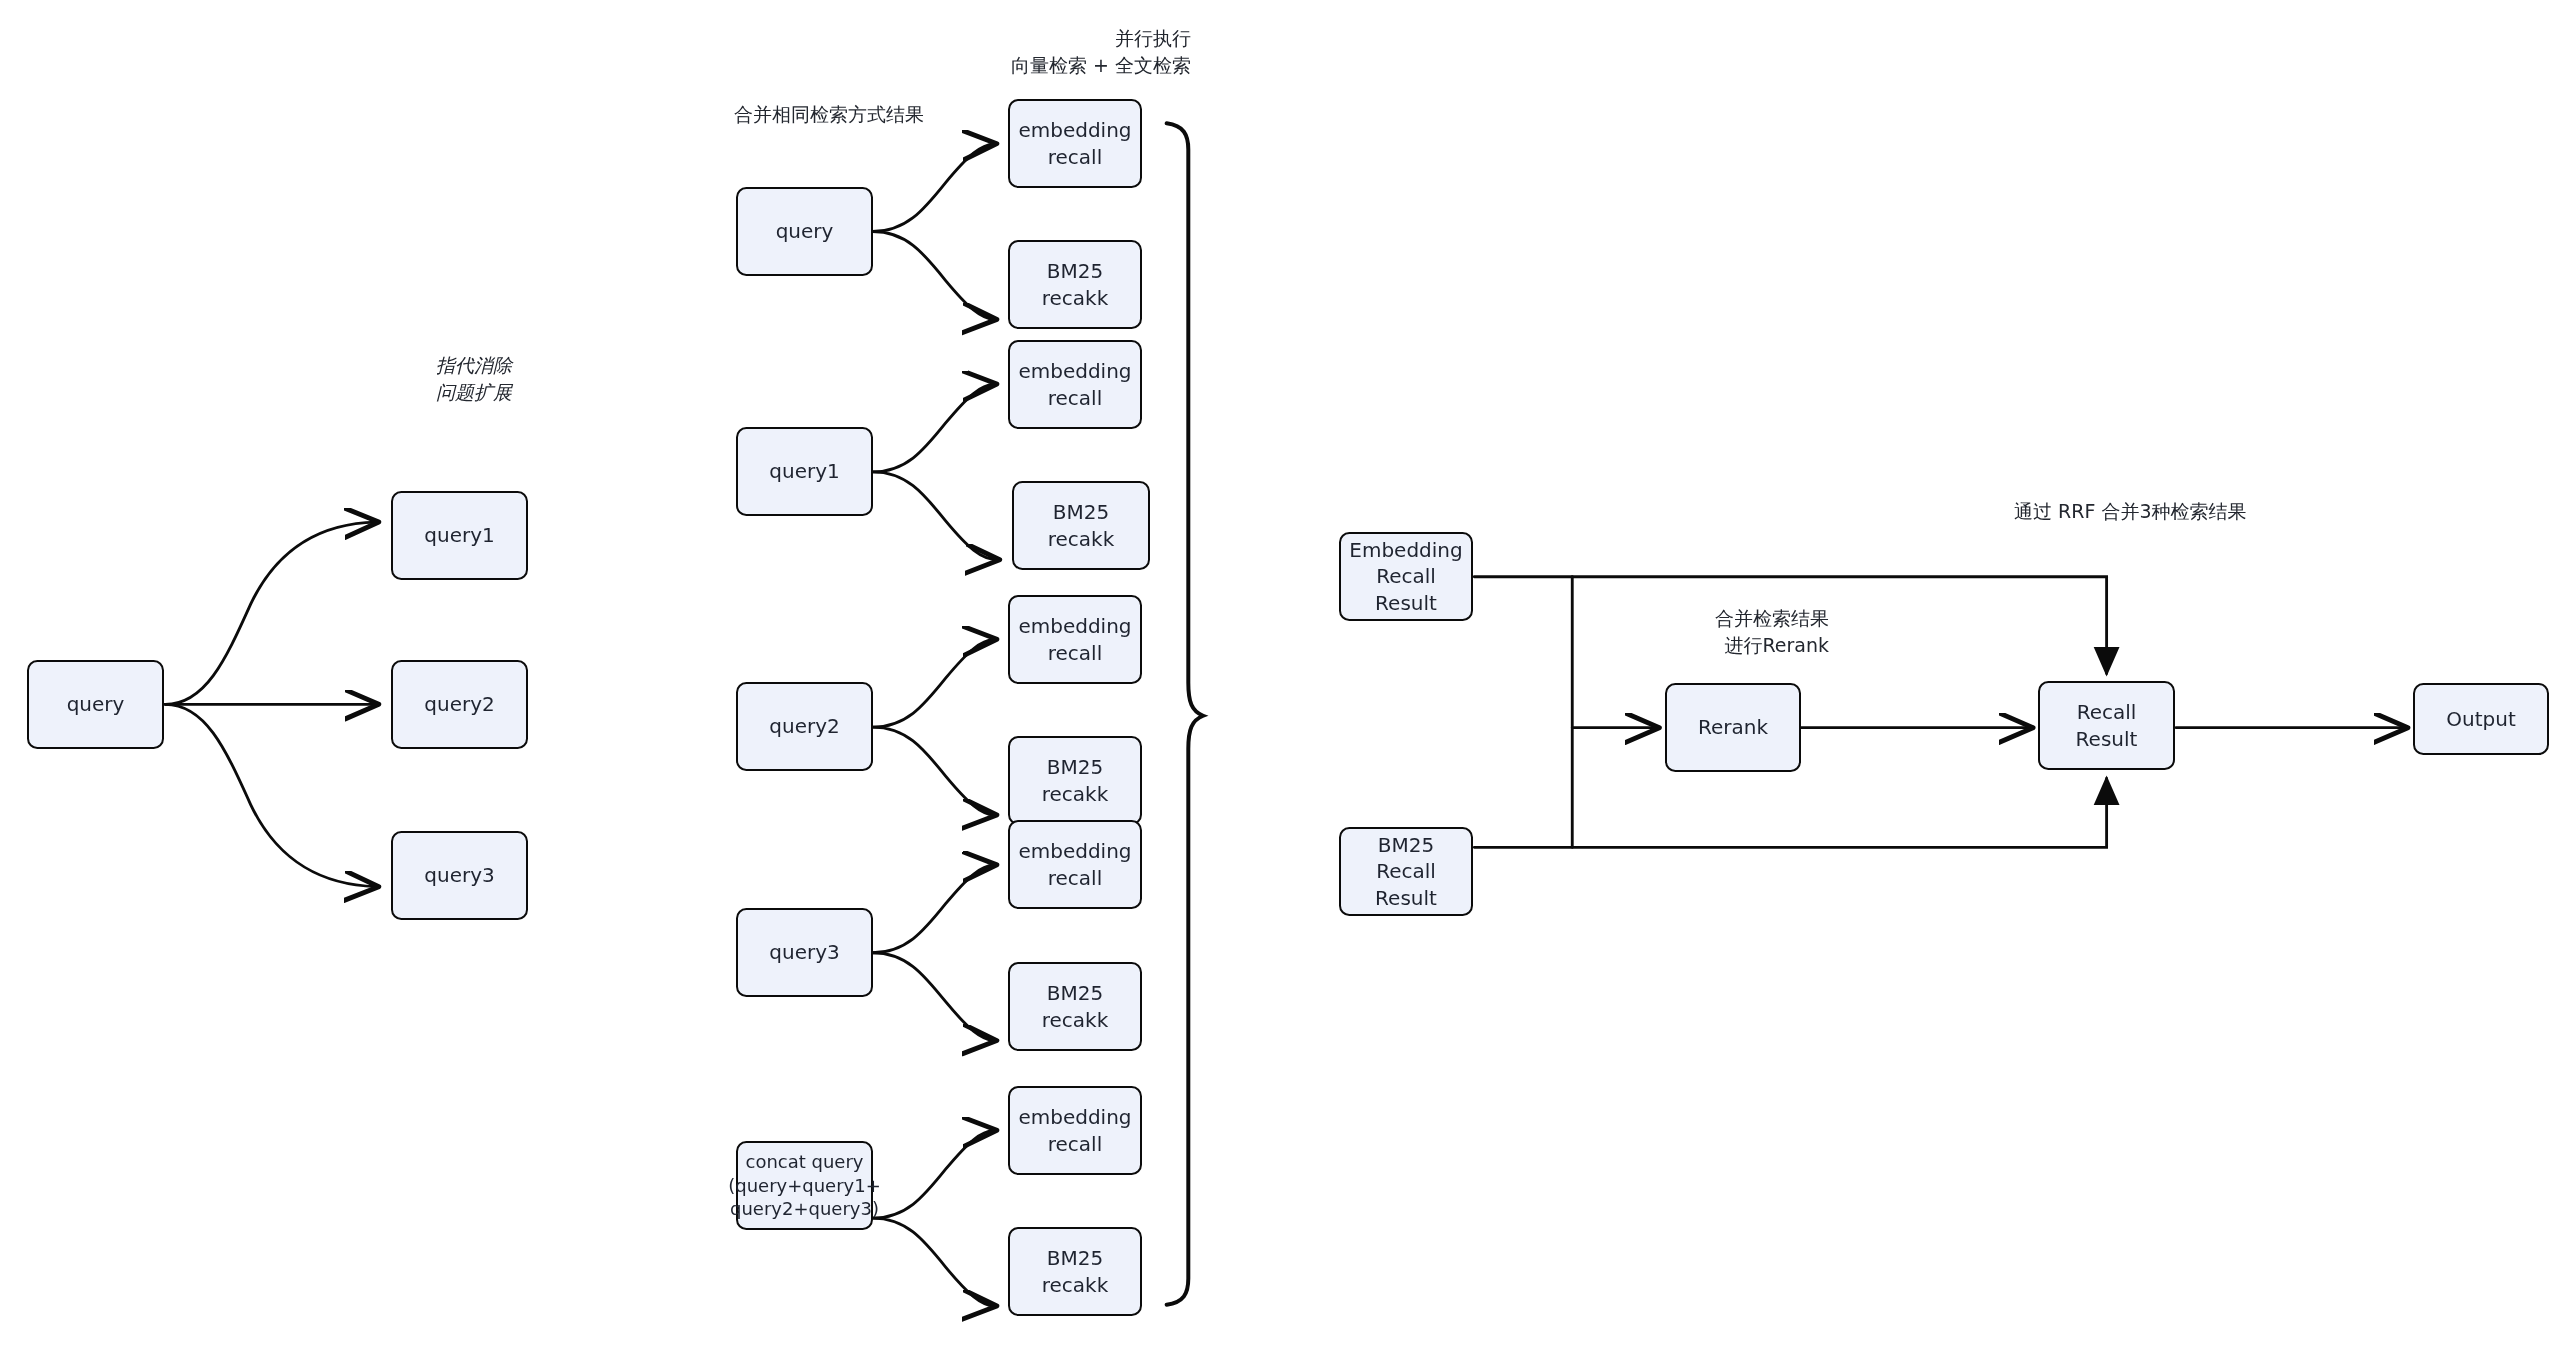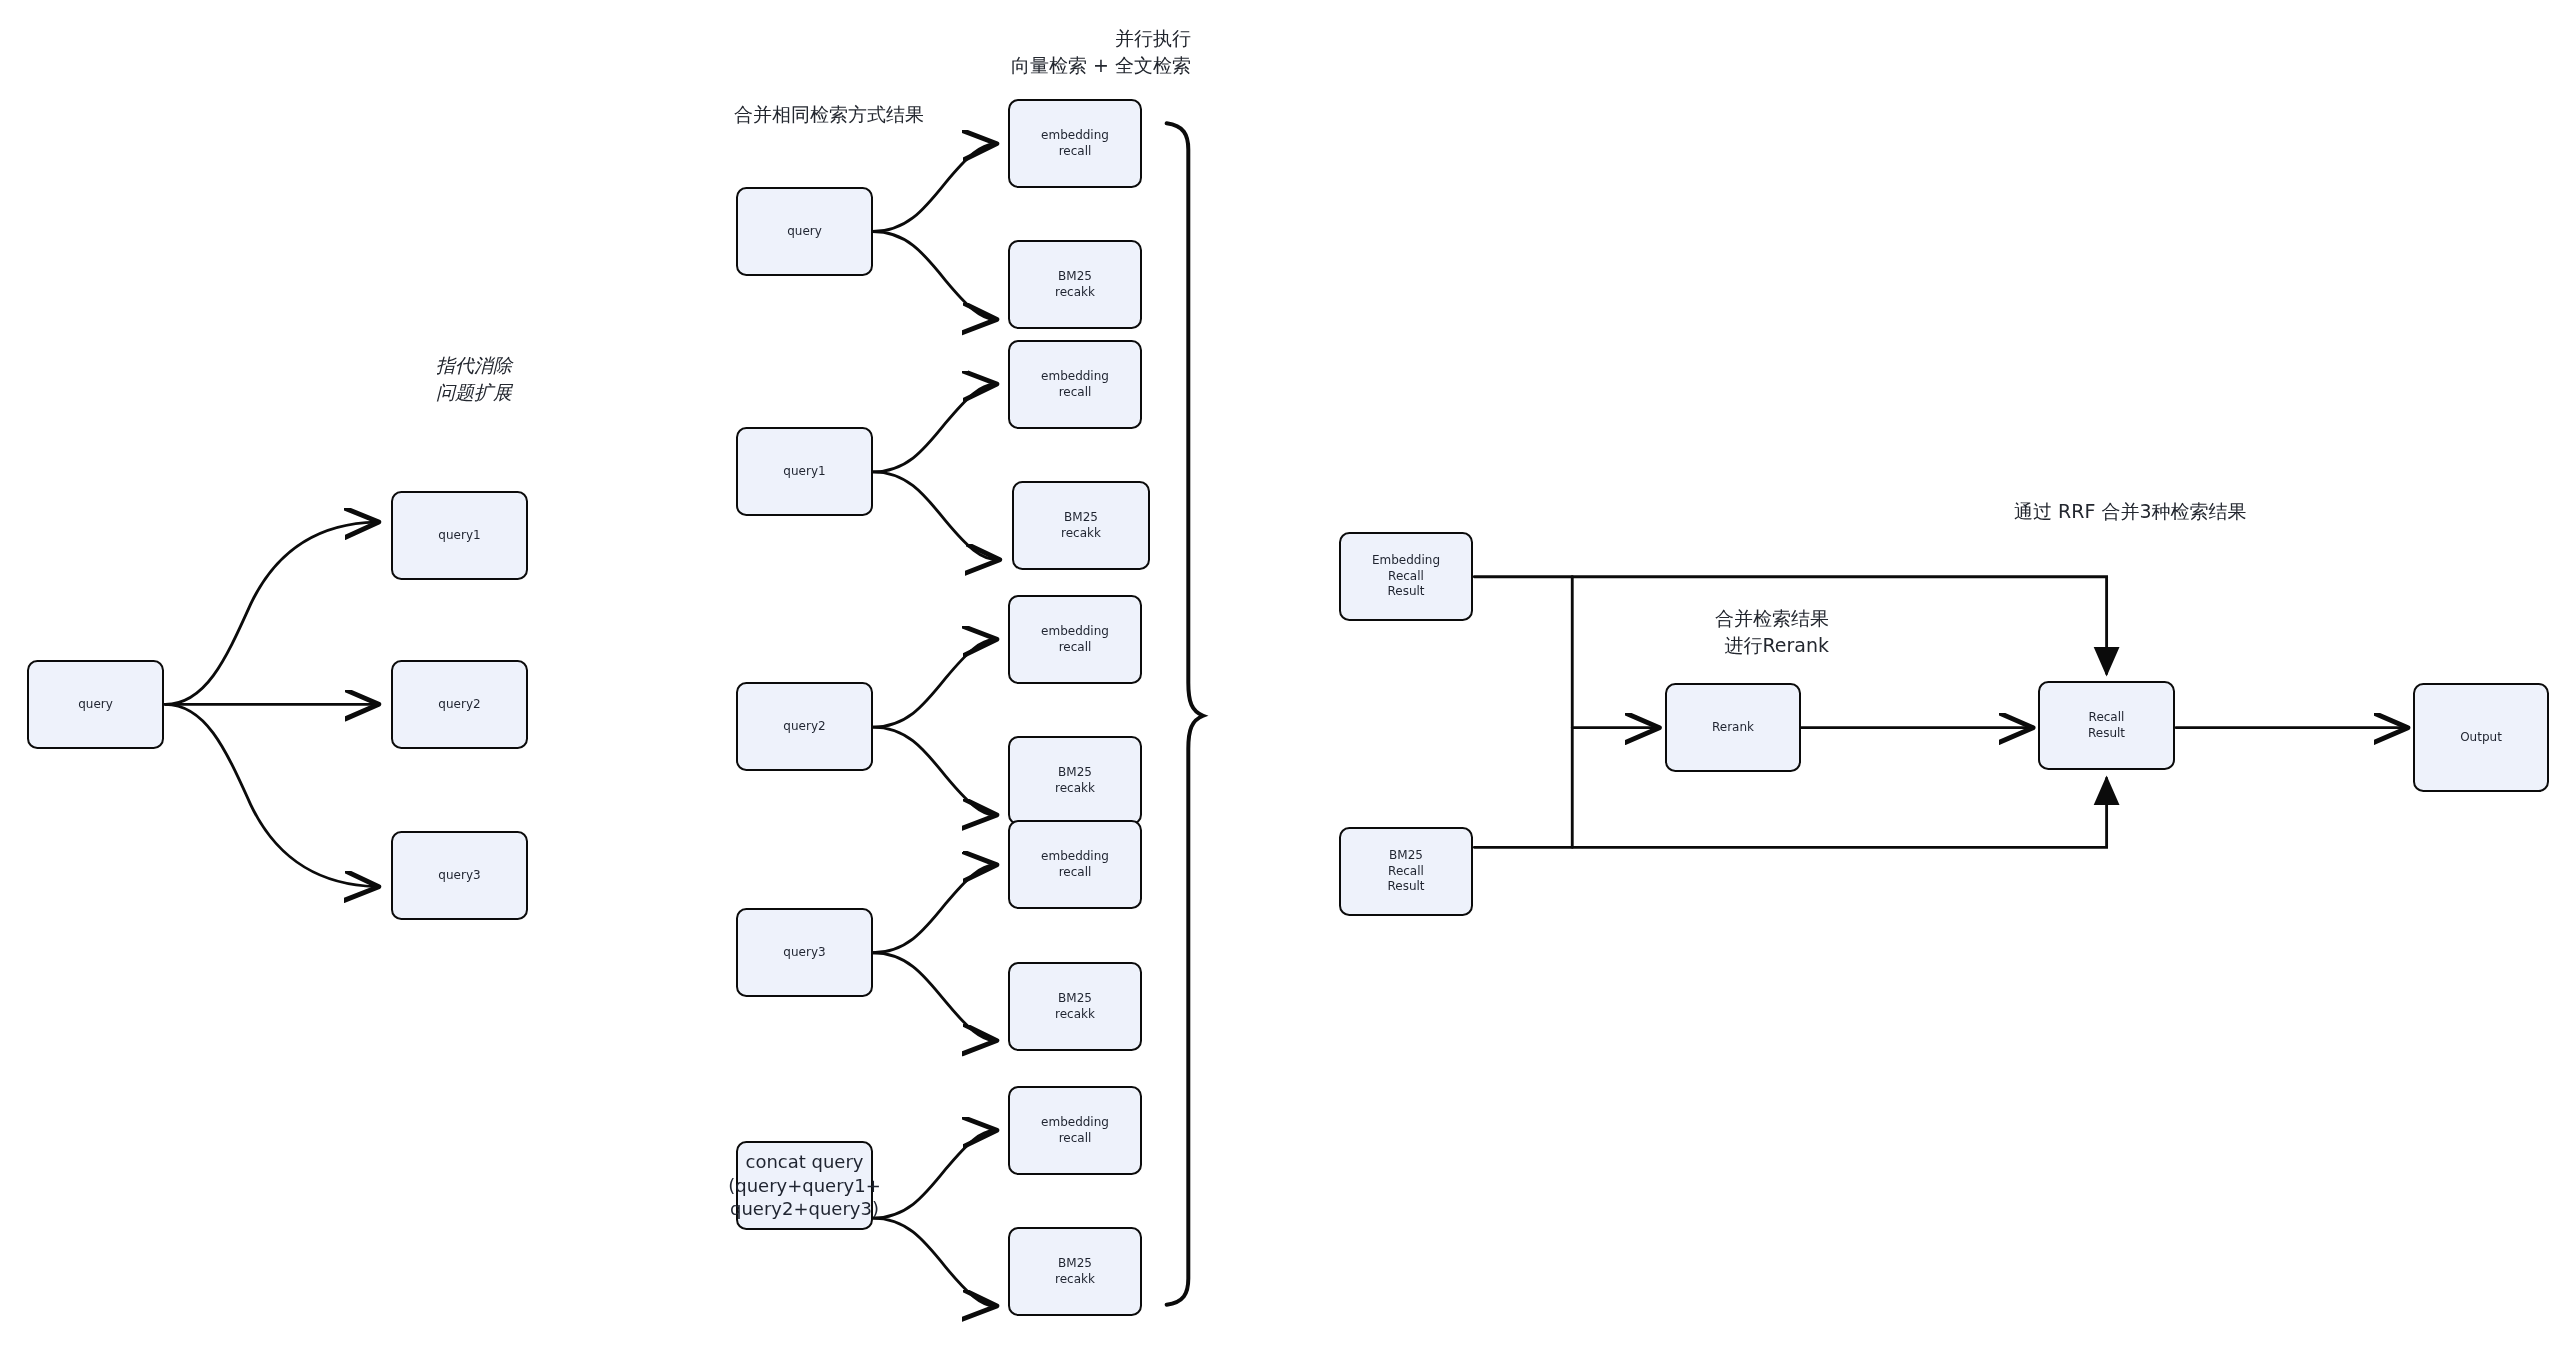--- a/index.html
+++ b/index.html
@@ -27,21 +27,21 @@
     background:#eef2fb;
     border:2.8px solid #0b0b0b;
     border-radius:10.3px;
     display:flex;
     align-items:center;
     justify-content:center;
     text-align:center;
     color:#1f2430;
     line-height:1.32;
     white-space:pre-line;
-    font-size:12px;
+    font-size:20px;
     padding:2.3px 4.6px;
   }
   .note{
     position:absolute;
     color:#23272f;
     font-size:19px;
     line-height:1.42;
     white-space:pre-line;
     text-align:left;
   }
@@ -155,16 +155,16 @@
 
   <div class="node" style="left:1339px; top:532px; width:134px; height:89px;">Embedding
 Recall
 Result</div>
   <div class="node" style="left:1339px; top:827px; width:134px; height:89px;">BM25
 Recall
 Result</div>
   <div class="node" style="left:1665px; top:683px; width:136px; height:89px;">Rerank</div>
   <div class="node" style="left:2038px; top:681px; width:137px; height:89px;">Recall
 Result</div>
-  <div class="node" style="left:2413px; top:683px; width:136px; height:109px;">Output</div>
+  <div class="node" style="left:2413px; top:683px; width:136px; height:72px;">Output</div>
 
 </div>
 
 
 </body></html>

